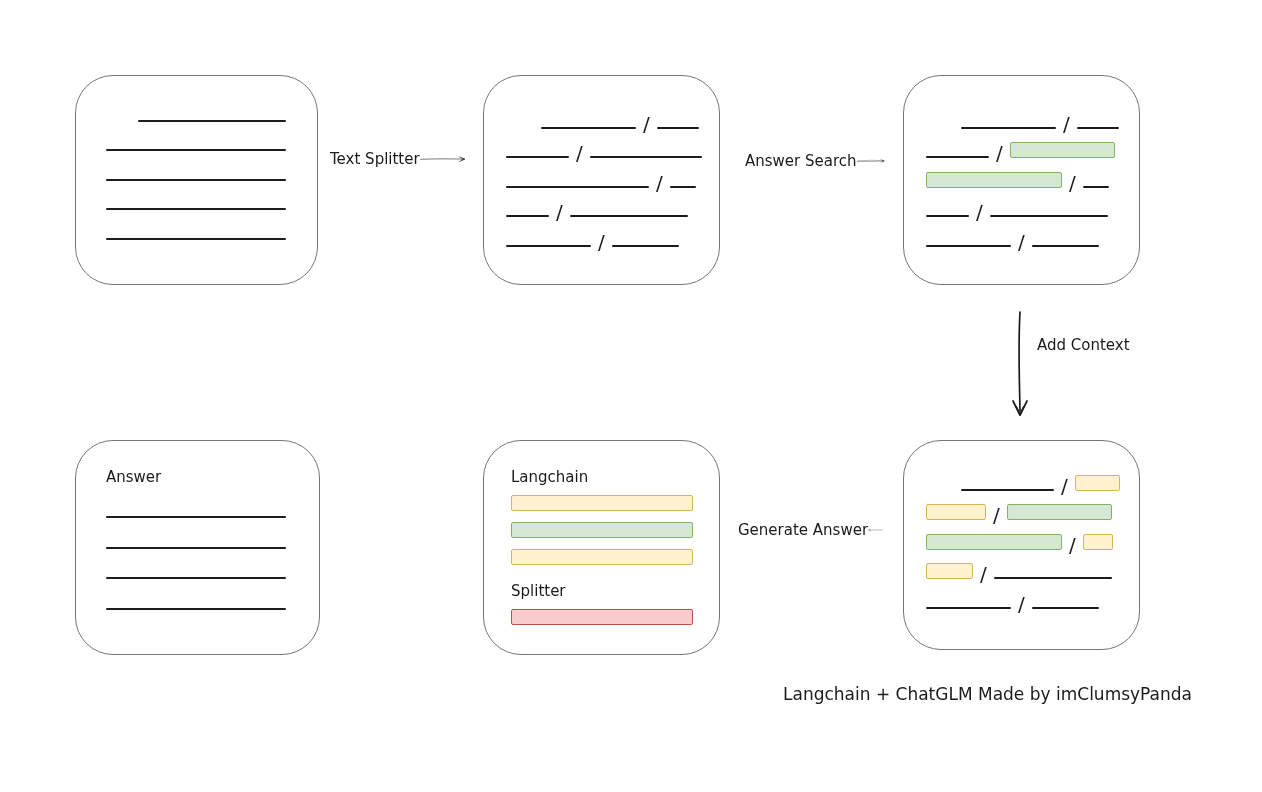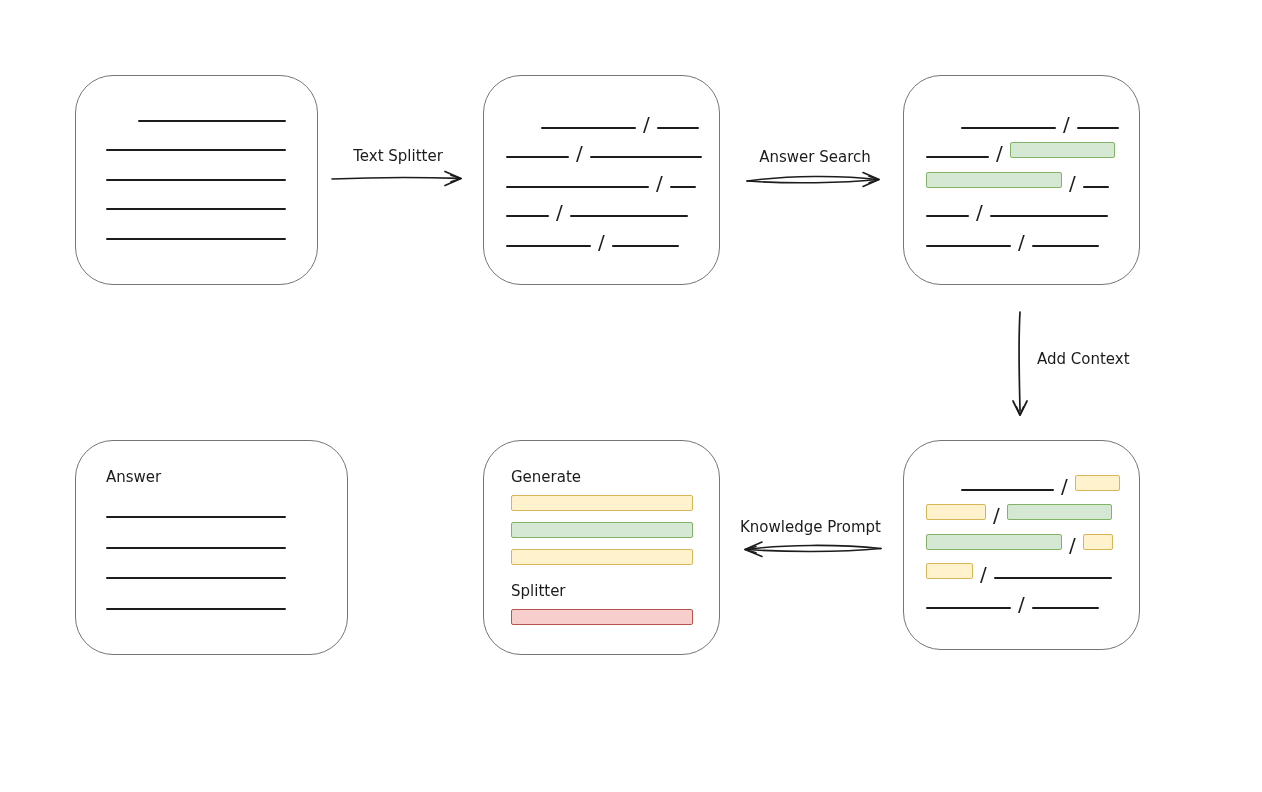--- a/index.html
+++ b/index.html
@@ -30,21 +30,21 @@
   .box-title{font-size:15px;font-weight:500;height:20px;line-height:20px;}
   .prompt-inner{padding:26px 0 0 27px;}
   .bars{margin-top:8px;}
   .bars .seg-row{height:auto;margin-bottom:11px;}
   .question-title{margin-top:16px;}
   .answer-inner{padding:26px 0 0 30px;}
   .answer-rows .seg-row{height:30.5px;}
   .answer-rows .seg-row:first-child{height:31px;}
 
   
-  .arrow{position:absolute;display:flex;flex-direction:column;align-items:center;}
+  .arrow{position:absolute;display:flex;flex-direction:row;align-items:center;}
   .arrow-label{font-size:15px;font-weight:500;white-space:nowrap;height:19px;line-height:19px;}
   .arrow svg{display:block;}
   .vlabel{position:absolute;font-size:15px;font-weight:500;white-space:nowrap;}
 
   
   .caption{position:absolute;font-size:17px;font-weight:500;white-space:nowrap;}
 </style>
 </head>
 <body>
 
@@ -153,21 +153,21 @@
       </div>
   </div>
 
   <svg style="position:absolute;left:1006px;top:310px;" width="28" height="112" viewBox="0 0 28 112">
     <g fill="none" stroke="#1c1c1c" stroke-width="1.7" stroke-linecap="round" stroke-linejoin="round">
       <path d="M14,2 C12,36 13.5,72 14,101"></path>
       <path d="M7,91 L14,105 L21,91"></path>
       <path d="M10.5,97 L14,105 L17.5,97"></path>
     </g>
   </svg>
-  <div class="vlabel" style="left:1037px;top:350px;">Add Context</div>
+  <div class="vlabel" style="left:1037px;top:336px;">Add Context</div>
 
   <div class="hbox" style="left:903px;top:440px;width:237px;height:210px;">
     <div class="rows ctx-rows">
         <div class="seg-row">
           <div class="seg-line" style="width: 93px; margin-left: 35px;"></div>
           <span class="seg-slash">/</span>
           <div class="seg-chip chip-yellow" style="width: 43px;"></div>
         </div>
         <div class="seg-row">
           <div class="seg-chip chip-yellow" style="width: 58px;"></div>
@@ -186,34 +186,34 @@
         </div>
         <div class="seg-row">
           <div class="seg-line" style="width: 85px;"></div>
           <span class="seg-slash">/</span>
           <div class="seg-line" style="width: 67px;"></div>
         </div>
       </div>
   </div>
 
   <div class="arrow" style="left:738px;top:518px;width:145px;">
-    <div class="arrow-label">Knowledge Prompt</div>
+    <div class="arrow-label">Generate Answer</div>
     <svg width="145" height="24" viewBox="0 0 145 24">
       <g fill="none" stroke="#1c1c1c" stroke-width="1.6" stroke-linecap="round" stroke-linejoin="round">
         <path d="M143,11.5 C100,7 44,7.5 9,12.5"></path>
         <path d="M143,11.5 C100,15.5 46,15 9,12.5"></path>
         <path d="M24,5 L7,12.5 L24,19.5"></path>
         <path d="M18,9.5 L7,12.5 L18,15.8"></path>
       </g>
     </svg>
   </div>
 
   <div class="hbox" style="left:483px;top:440px;width:237px;height:215px;">
     <div class="prompt-inner">
-      <div class="box-title">Generate</div>
+      <div class="box-title">Langchain</div>
       <div class="rows bars">
           <div class="seg-row">
             <div class="seg-chip chip-yellow" style="width: 180px;"></div>
           </div>
           <div class="seg-row">
             <div class="seg-chip chip-green" style="width: 180px;"></div>
           </div>
           <div class="seg-row">
             <div class="seg-chip chip-yellow" style="width: 180px;"></div>
           </div>
@@ -221,34 +221,35 @@
       <div class="box-title question-title">Splitter</div>
       <div class="rows bars">
           <div class="seg-row">
             <div class="seg-chip chip-red" style="width: 180px;"></div>
           </div>
         </div>
     </div>
   </div>
 
 
-  <div class="hbox" style="left:75px;top:440px;width:273px;height:215px;">
+  <div class="hbox" style="left:75px;top:440px;width:245px;height:215px;">
     <div class="answer-inner">
       <div class="box-title">Answer</div>
       <div class="rows answer-rows">
           <div class="seg-row">
             <div class="seg-line" style="width: 180px;"></div>
           </div>
           <div class="seg-row">
             <div class="seg-line" style="width: 180px;"></div>
           </div>
           <div class="seg-row">
             <div class="seg-line" style="width: 180px;"></div>
           </div>
           <div class="seg-row">
             <div class="seg-line" style="width: 180px;"></div>
           </div>
         </div>
     </div>
   </div>
 
+  <div class="caption" style="left:783px;top:684px;">Langchain + ChatGLM Made by imClumsyPanda</div>
 
 </div>
 
 </body></html>

